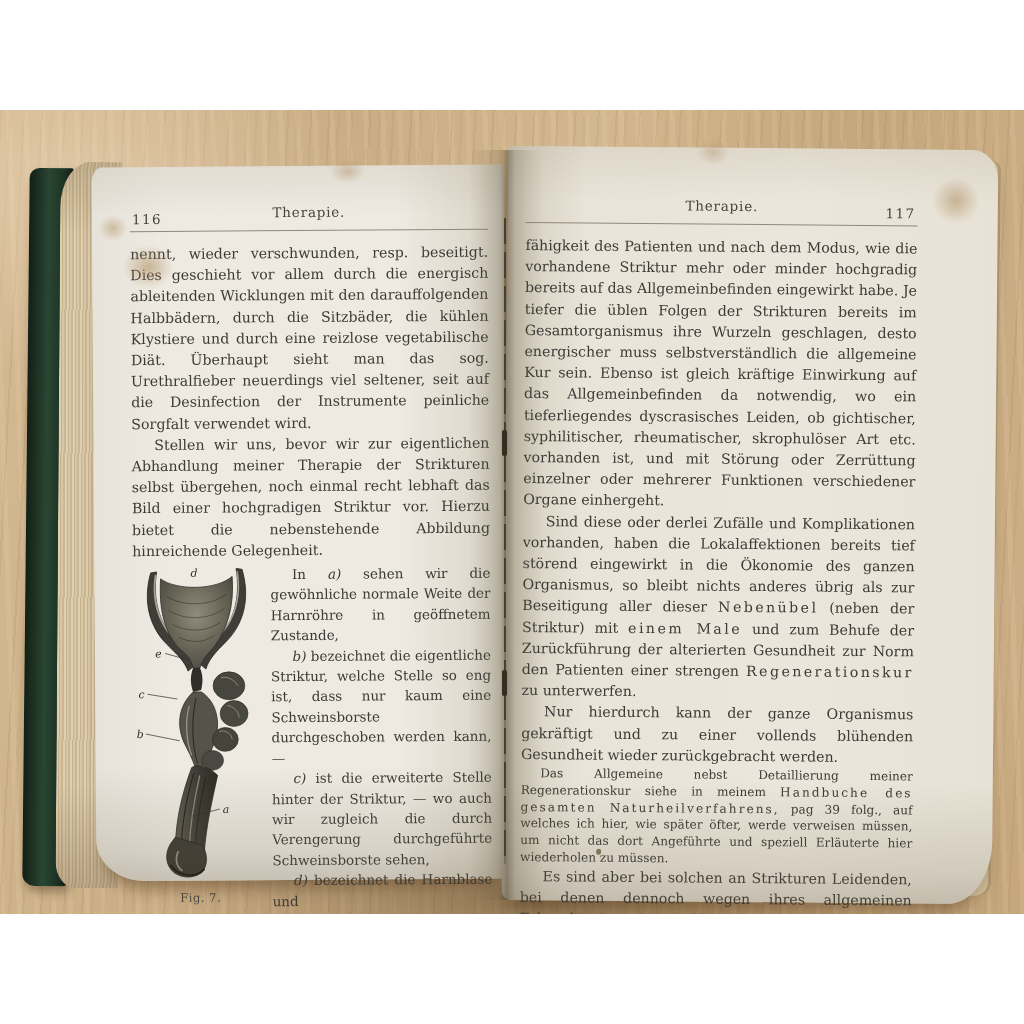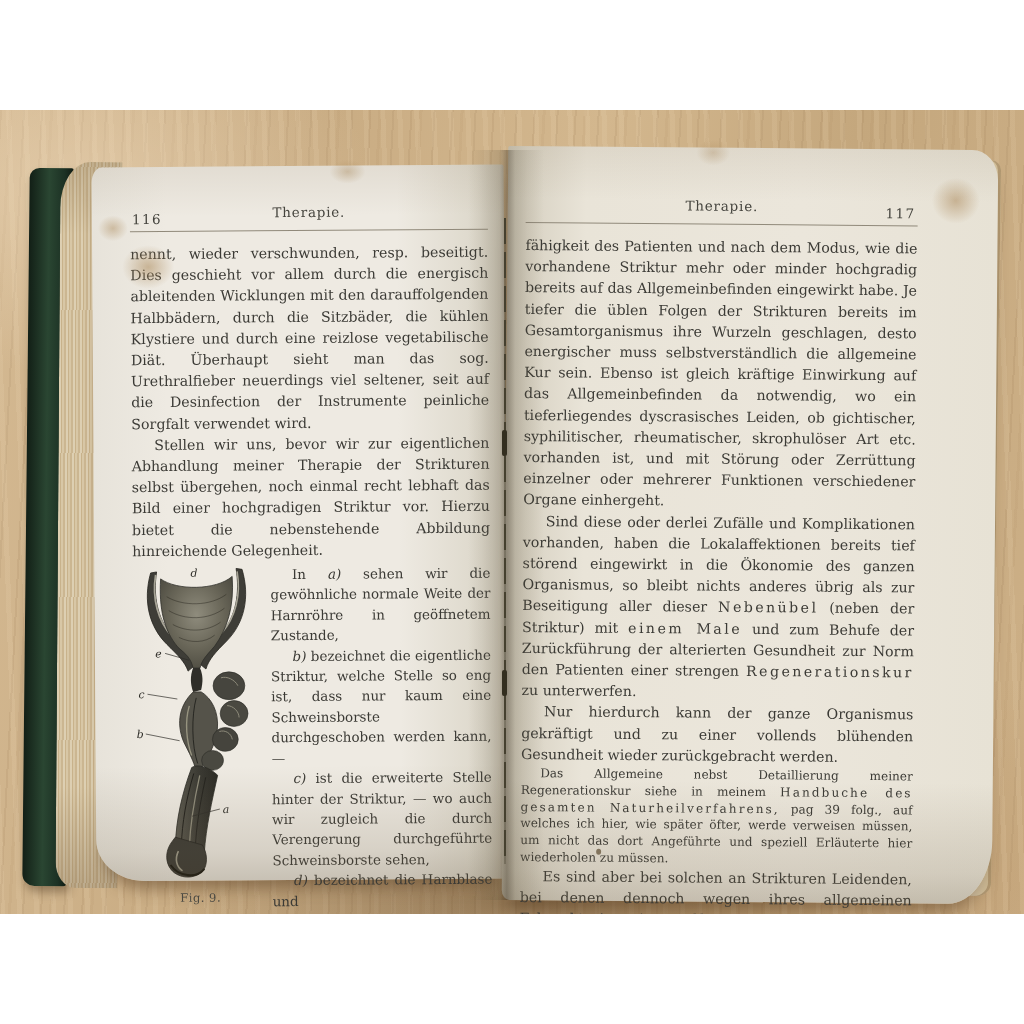--- a/index.html
+++ b/index.html
@@ -150,21 +150,21 @@
               <text class="fig-label" x="58" y="12">d</text>
               <line x1="32" y1="89" x2="56" y2="96" stroke="#2e2d28" stroke-width="0.7"></line>
               <text class="fig-label" x="22" y="93">e</text>
               <line x1="14" y1="130" x2="44" y2="135" stroke="#2e2d28" stroke-width="0.7"></line>
               <text class="fig-label" x="5" y="134">c</text>
               <line x1="12" y1="170" x2="46" y2="177" stroke="#2e2d28" stroke-width="0.7"></line>
               <text class="fig-label" x="3" y="174">b</text>
               <line x1="86" y1="246" x2="58" y2="253" stroke="#2e2d28" stroke-width="0.7"></line>
               <text class="fig-label" x="89" y="250">a</text>
             </svg>
-            <figcaption class="fig-caption">Fig. 9.</figcaption>
+            <figcaption class="fig-caption">Fig. 7.</figcaption>
           </figure>
         </div>
         <div class="side-col">
             <p><span>In </span><span class="seg-i">a)</span><span> sehen wir die gewöhnliche normale Weite der Harnröhre in geöffnetem Zustande,</span></p>
             <p><span class="seg-i">b)</span><span> bezeichnet die eigentliche Striktur, welche Stelle so eng ist, dass nur kaum eine Schweinsborste durchgeschoben werden kann, —</span></p>
             <p><span class="seg-i">c)</span><span> ist die erweiterte Stelle hinter der Striktur, — wo auch wir zugleich die durch Verengerung durchgeführte Schweinsborste sehen,</span></p>
             <p><span class="seg-i">d)</span><span> bezeichnet die Harnblase und</span></p>
             <p><span class="seg-i">e)</span><span> den Blasenhals.</span></p>
           </div>
       </div>

